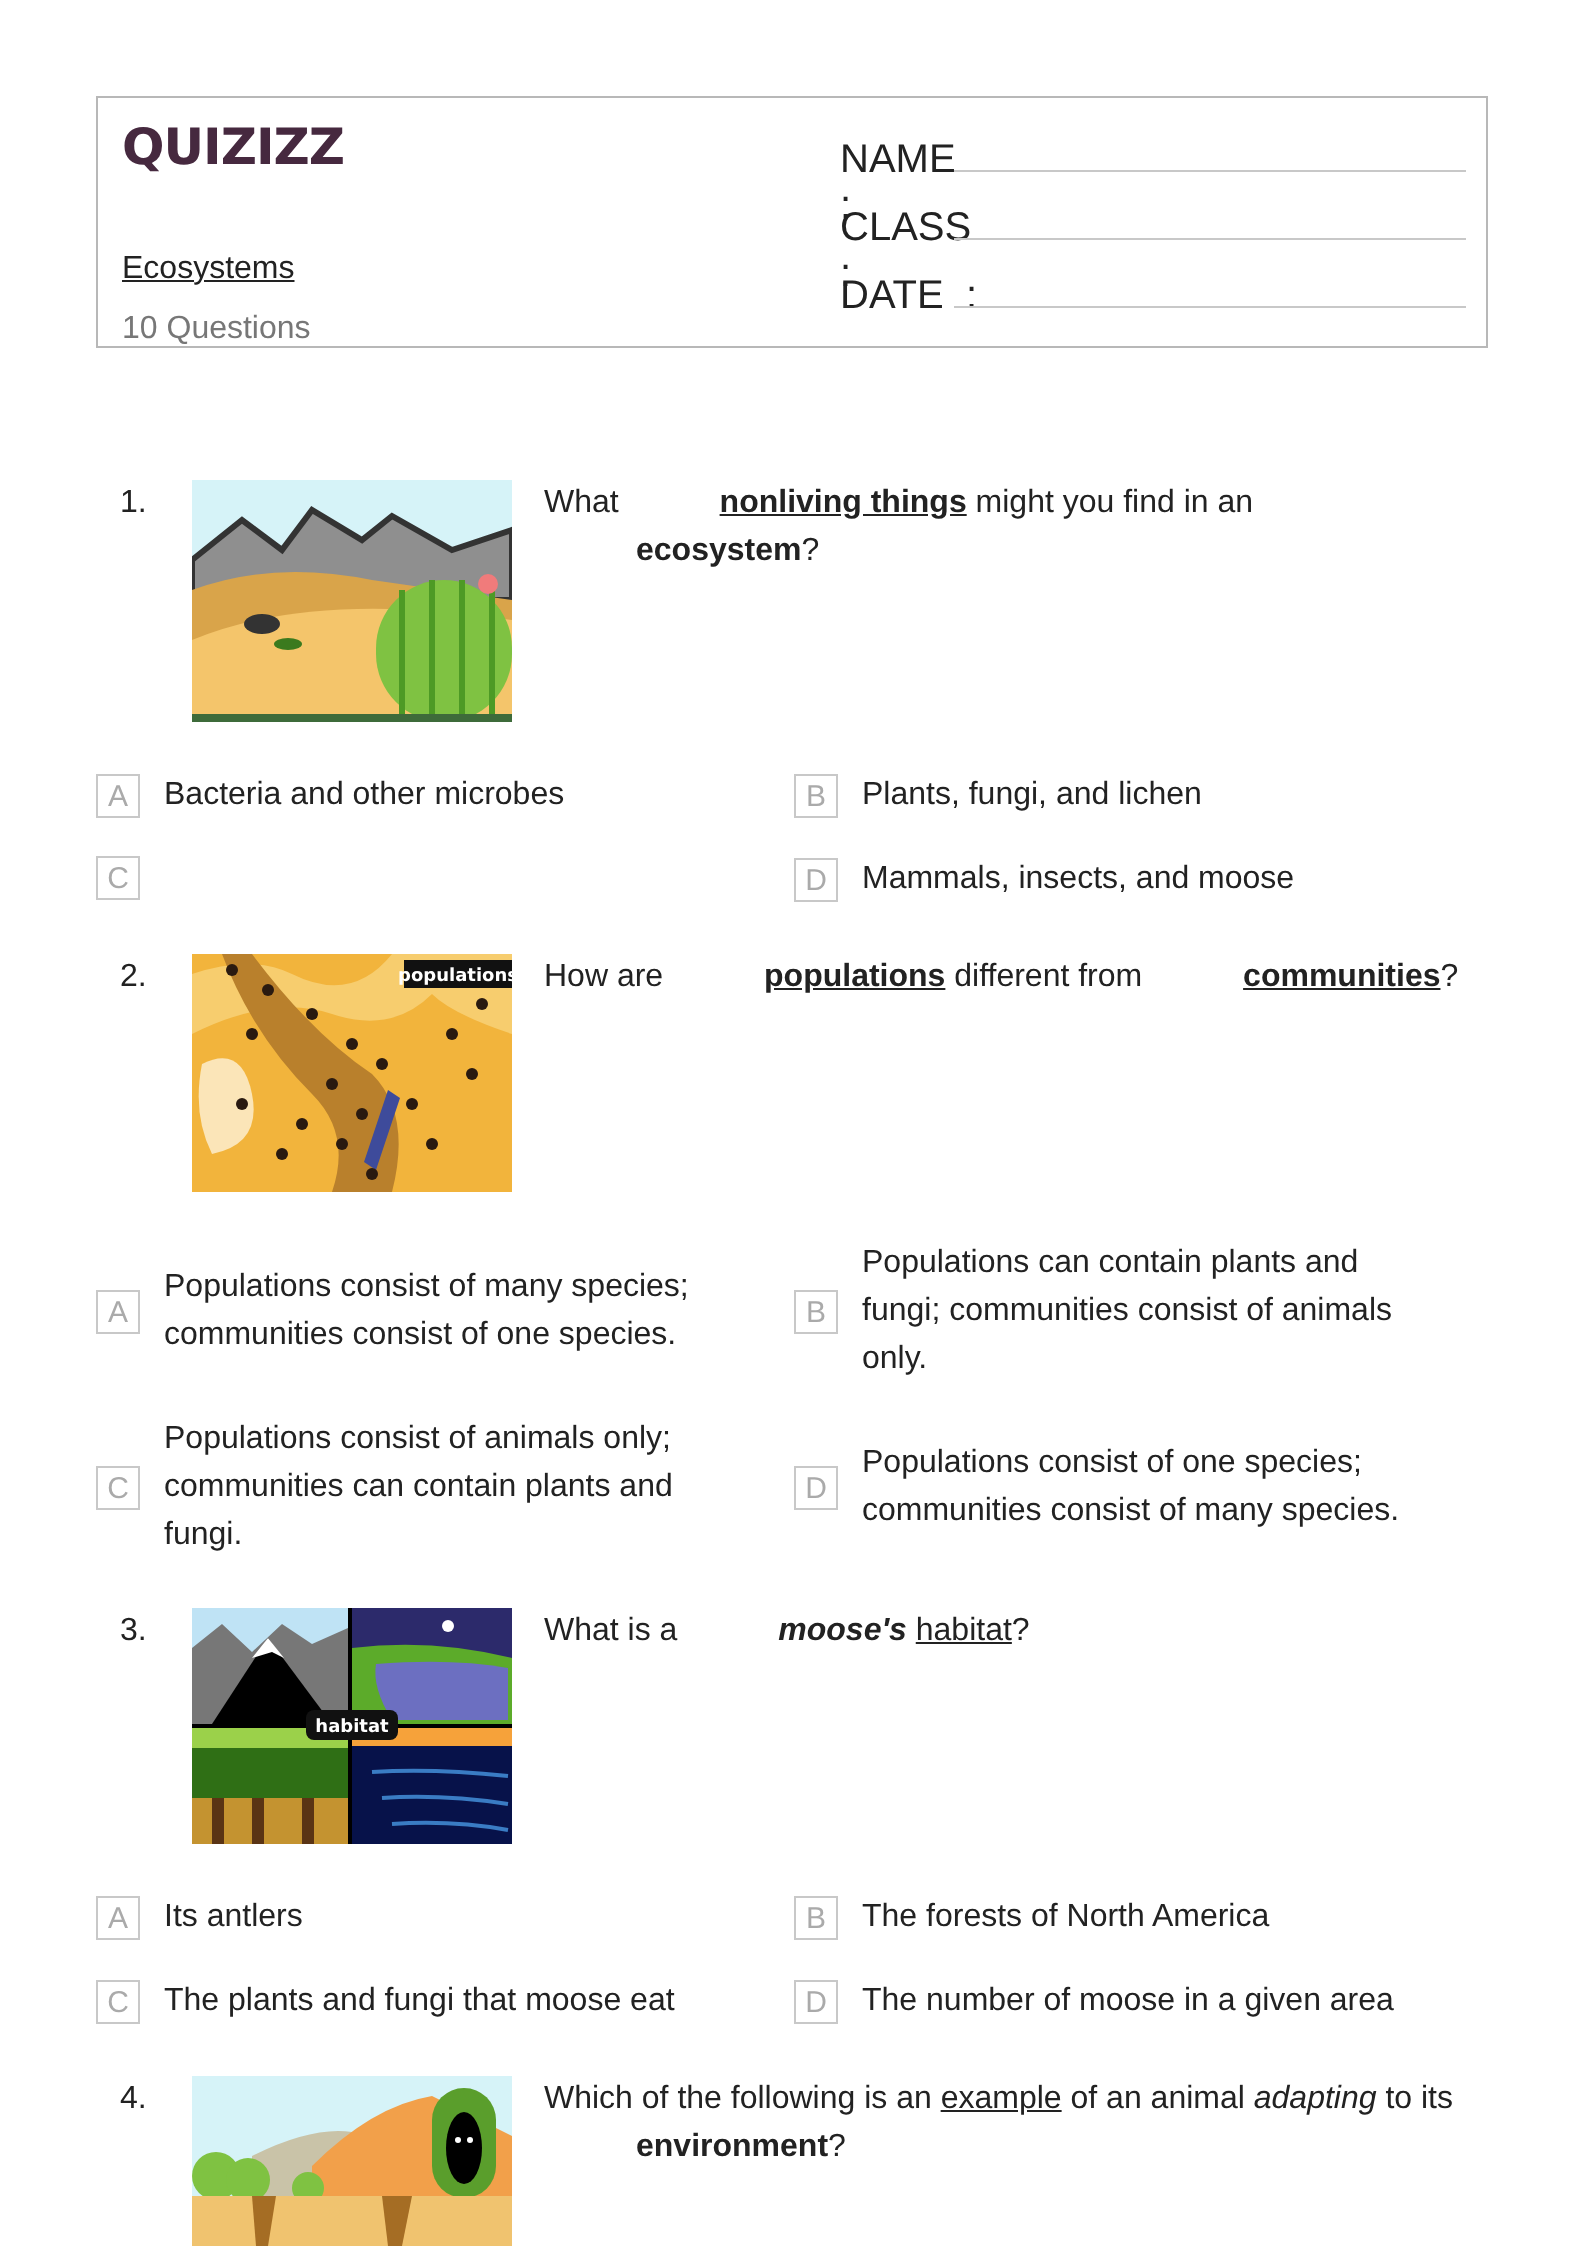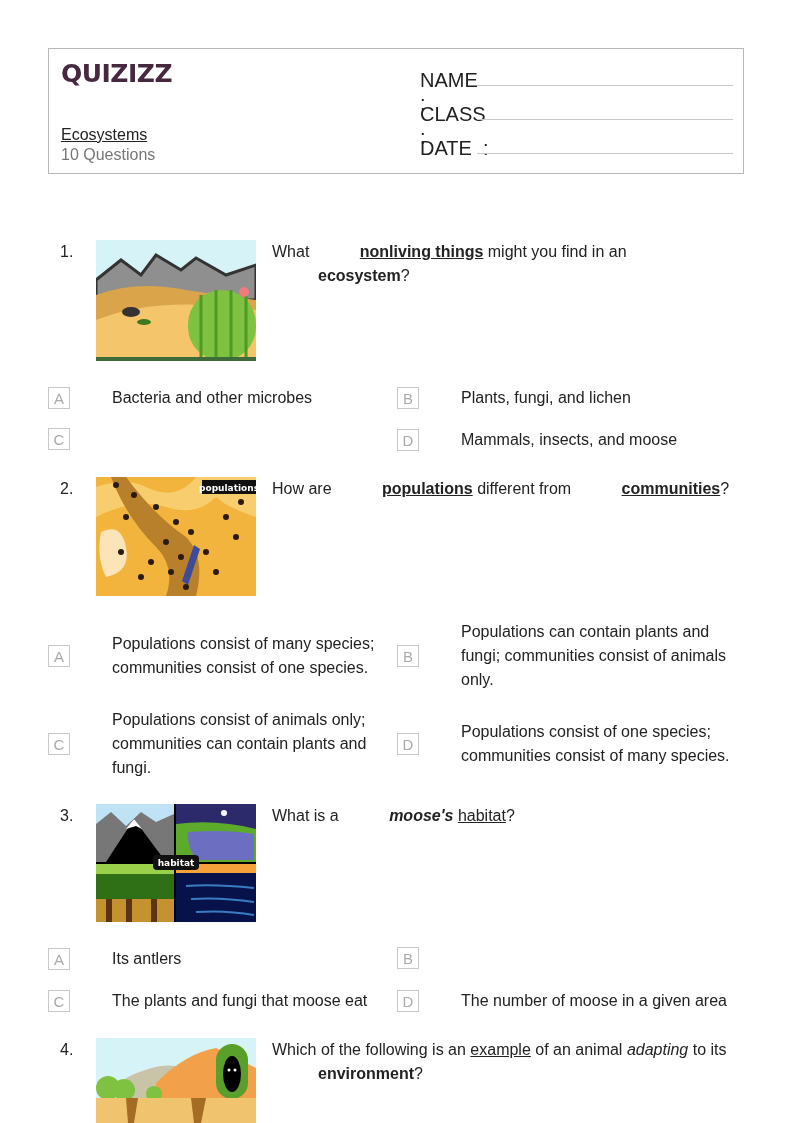--- a/index.html
+++ b/index.html
@@ -3,34 +3,34 @@
 <meta charset="utf-8">
 <style>
   html, body { margin: 0; padding: 0; background: #ffffff; }
   body { width: 794px; height: 1123px; position: relative; overflow: hidden;
          font-family: "Liberation Sans", "DejaVu Sans", sans-serif; color: #222; }
   .header { position: absolute; left: 48px; top: 48px; width: 696px; height: 126px;
             border: 1px solid #b8b8b8; box-sizing: border-box; }
   .logo { position: absolute; left: 12px; top: 10px; font-size: 25px; font-weight: bold;
           color: #46293f; letter-spacing: -0.5px; font-family: "DejaVu Sans", sans-serif; }
   .ws-title { position: absolute; left: 12px; top: 77px; font-size: 16px; color: #222; text-decoration: underline; }
-  .ws-count { position: absolute; left: 12px; top: 97px; font-size: 16px; color: #777; }
+  .ws-count { position: absolute; left: 12px; top: 107px; font-size: 16px; color: #777; }
   .field { position: absolute; left: 371px; font-size: 20px; color: #222; }
   .field .lbl { display: inline-block; width: 57px; }
   .field .line { position: absolute; left: 57px; top: 16px; width: 256px; border-bottom: 1px solid #c8c8c8; }
   .q { position: absolute; left: 0; width: 794px; }
   .qnum { position: absolute; left: 60px; font-size: 16px; color: #222; }
   .qimg { position: absolute; left: 96px; width: 160px; overflow: hidden; }
   .qtext { position: absolute; left: 272px; width: 475px; font-size: 16px; line-height: 24px; color: #222; }
   .qtext b { font-weight: bold; padding-left: 46px; }
   .u { text-decoration: underline; }
   .opt { position: absolute; display: flex; align-items: center; }
   .opt .box { width: 22px; height: 22px; border: 1px solid #c8c8c8; box-sizing: border-box;
               color: #aaa; font-size: 15px; display: flex; align-items: center; justify-content: center; flex-shrink: 0; }
-  .opt .txt { margin-left: 42px; font-size: 16px; line-height: 24px; color: #222; }
+  .opt .txt { margin-left: 12px; font-size: 16px; line-height: 24px; color: #222; }
   .optA { left: 48px; } .optB { left: 397px; }
   .opt.wide .txt { width: 280px; }
   .opt.wideB .txt { width: 290px; }
   svg { display: block; }
 </style>
 </head>
 <body>
 
 <div class="header">
   <div class="logo">QUIZIZZ</div>
@@ -175,20 +175,21 @@
   <div class="qtext" style="top:0;">
     <span>What is a </span><b><i>moose's</i></b><span> </span><span class="u">habitat</span><span>?</span>
   </div>
 </div>
 <div class="opt optA" style="top:947px;">
   <span class="box">A</span>
   <span class="txt">Its antlers</span>
 </div>
 <div class="opt optB" style="top:947px;">
   <span class="box">B</span>
+  <span class="txt">The forests of North America</span>
 </div>
 <div class="opt optA" style="top:989px;">
   <span class="box">C</span>
   <span class="txt">The plants and fungi that moose eat</span>
 </div>
 <div class="opt optB" style="top:989px;">
   <span class="box">D</span>
   <span class="txt">The number of moose in a given area</span>
 </div>
 

